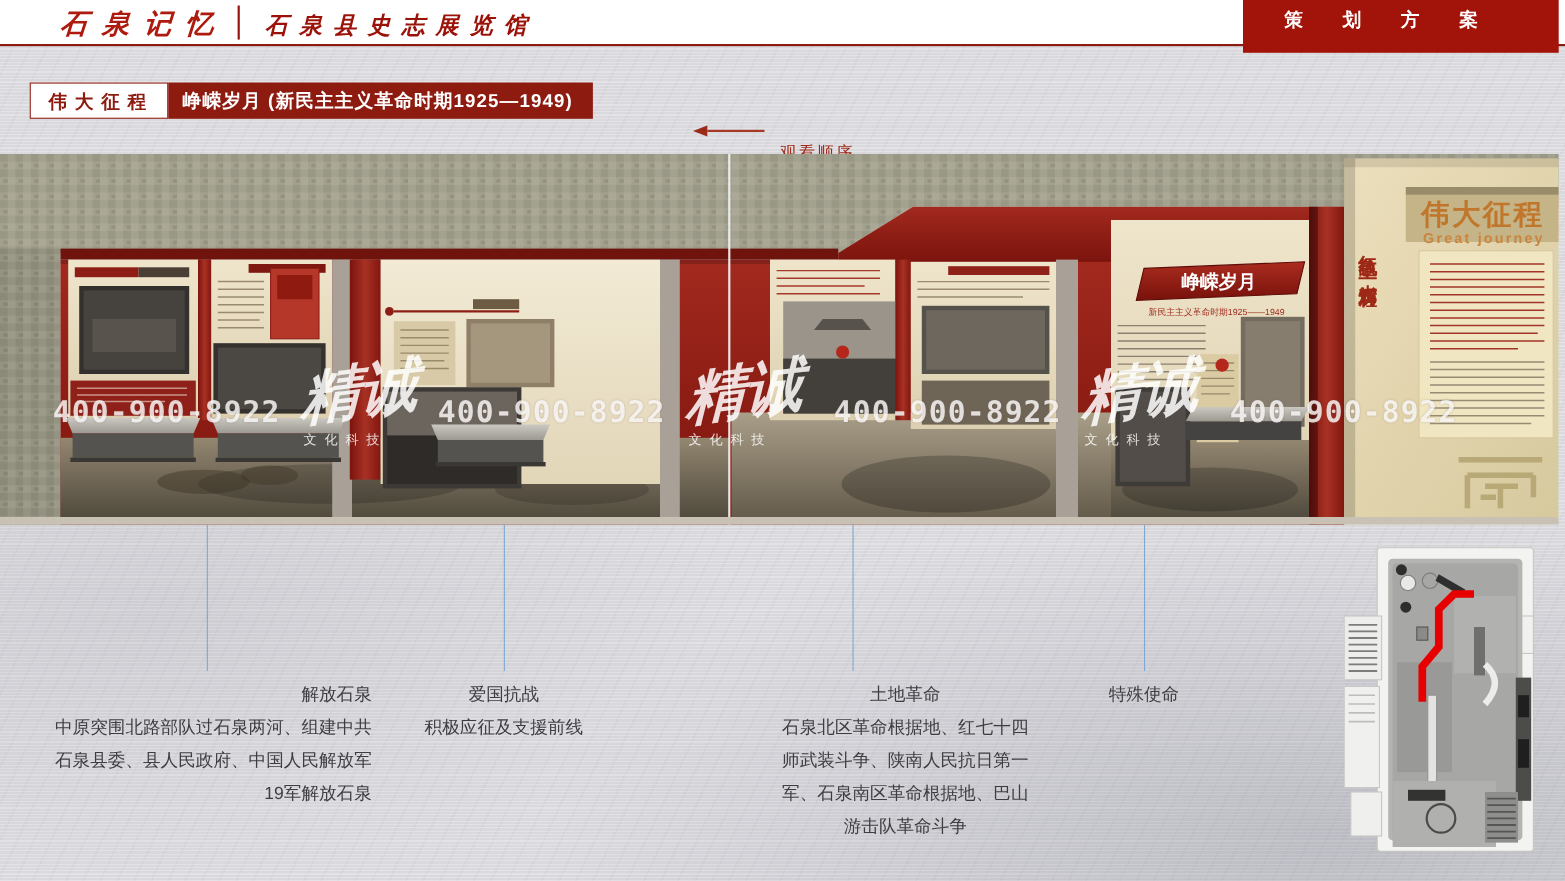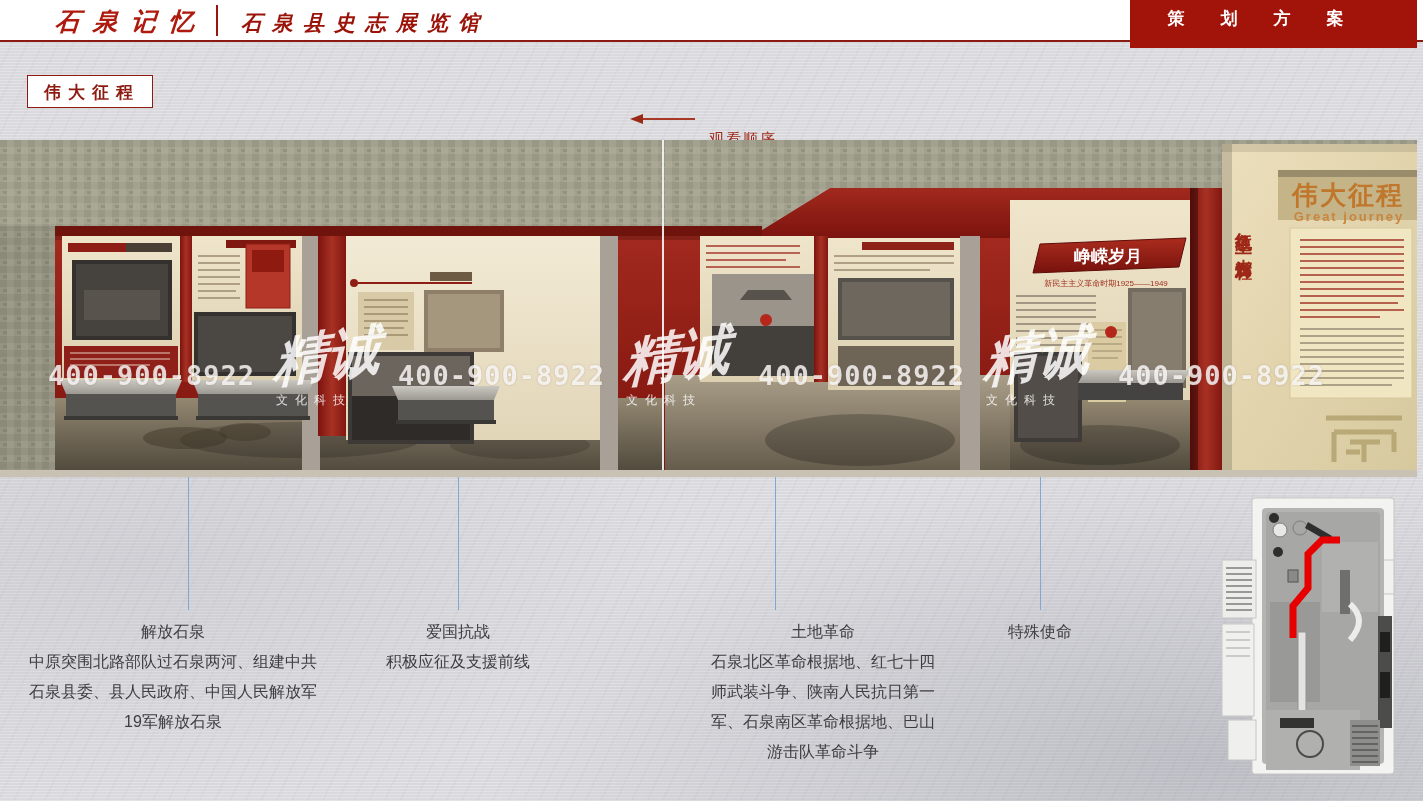--- a/index.html
+++ b/index.html
@@ -61,41 +61,42 @@
     font-style:italic; font-weight:bold; font-size:54px; color:rgba(255,255,255,.85);
     transform:rotate(-7deg) skewX(-8deg); white-space:nowrap; }
   .wm-sub { position:absolute; left:228px; top:40px; font-size:12px; letter-spacing:7px;
     color:rgba(255,255,255,.82); white-space:nowrap; }
   .wm-g1 { left:48px; } .wm-g2 { left:398px; } .wm-g3 { left:758px; } .wm-g4 { left:1118px; }
 
   
   .tl-line { position:absolute; top:477px; width:1px; height:133px; background:#7fa8d2; }
   .tl-l1 { left:188px; } .tl-l2 { left:458px; } .tl-l3 { left:775px; } .tl-l4 { left:1040px; }
   .tl-block { position:absolute; top:617px; text-align:center; font-size:16px; line-height:30px; color:#3e3e40; }
-  .tl-b1 { left:23px;  width:300px; }
+  .tl-b1 { left:38px;  width:300px;text-align:right; }
   .tl-b2 { left:338px; width:240px; }
   .tl-b3 { left:660px; width:230px;margin-left:48px; }
   .tl-b4 { left:905px; width:270px; }
   .tl-title { font-size:16px; line-height:30px; }
 
   
   .plan { position:absolute; left:1222px; top:482px; width:195px; height:318px; }
 </style>
 </head>
 <body>
 
 <div class="header">
   <div class="logo">石泉记忆</div>
   <div class="header-divider"></div>
   <div class="site-title">石泉县史志展览馆</div>
   <div class="nav-btn">策划方案</div>
 </div>
 
 <div class="titlebar">
   <div class="tab-section">伟大征程</div>
+  <div class="tab-current">峥嵘岁月 (新民主主义革命时期1925—1949)</div>
 </div>
 
 <div class="order">
   <div class="head"></div>
   <div class="shaft"></div>
   <div class="lbl">观看顺序</div>
 </div>
 
 <div class="stage">
   <svg width="1417" height="337" viewBox="0 0 1417 337">

